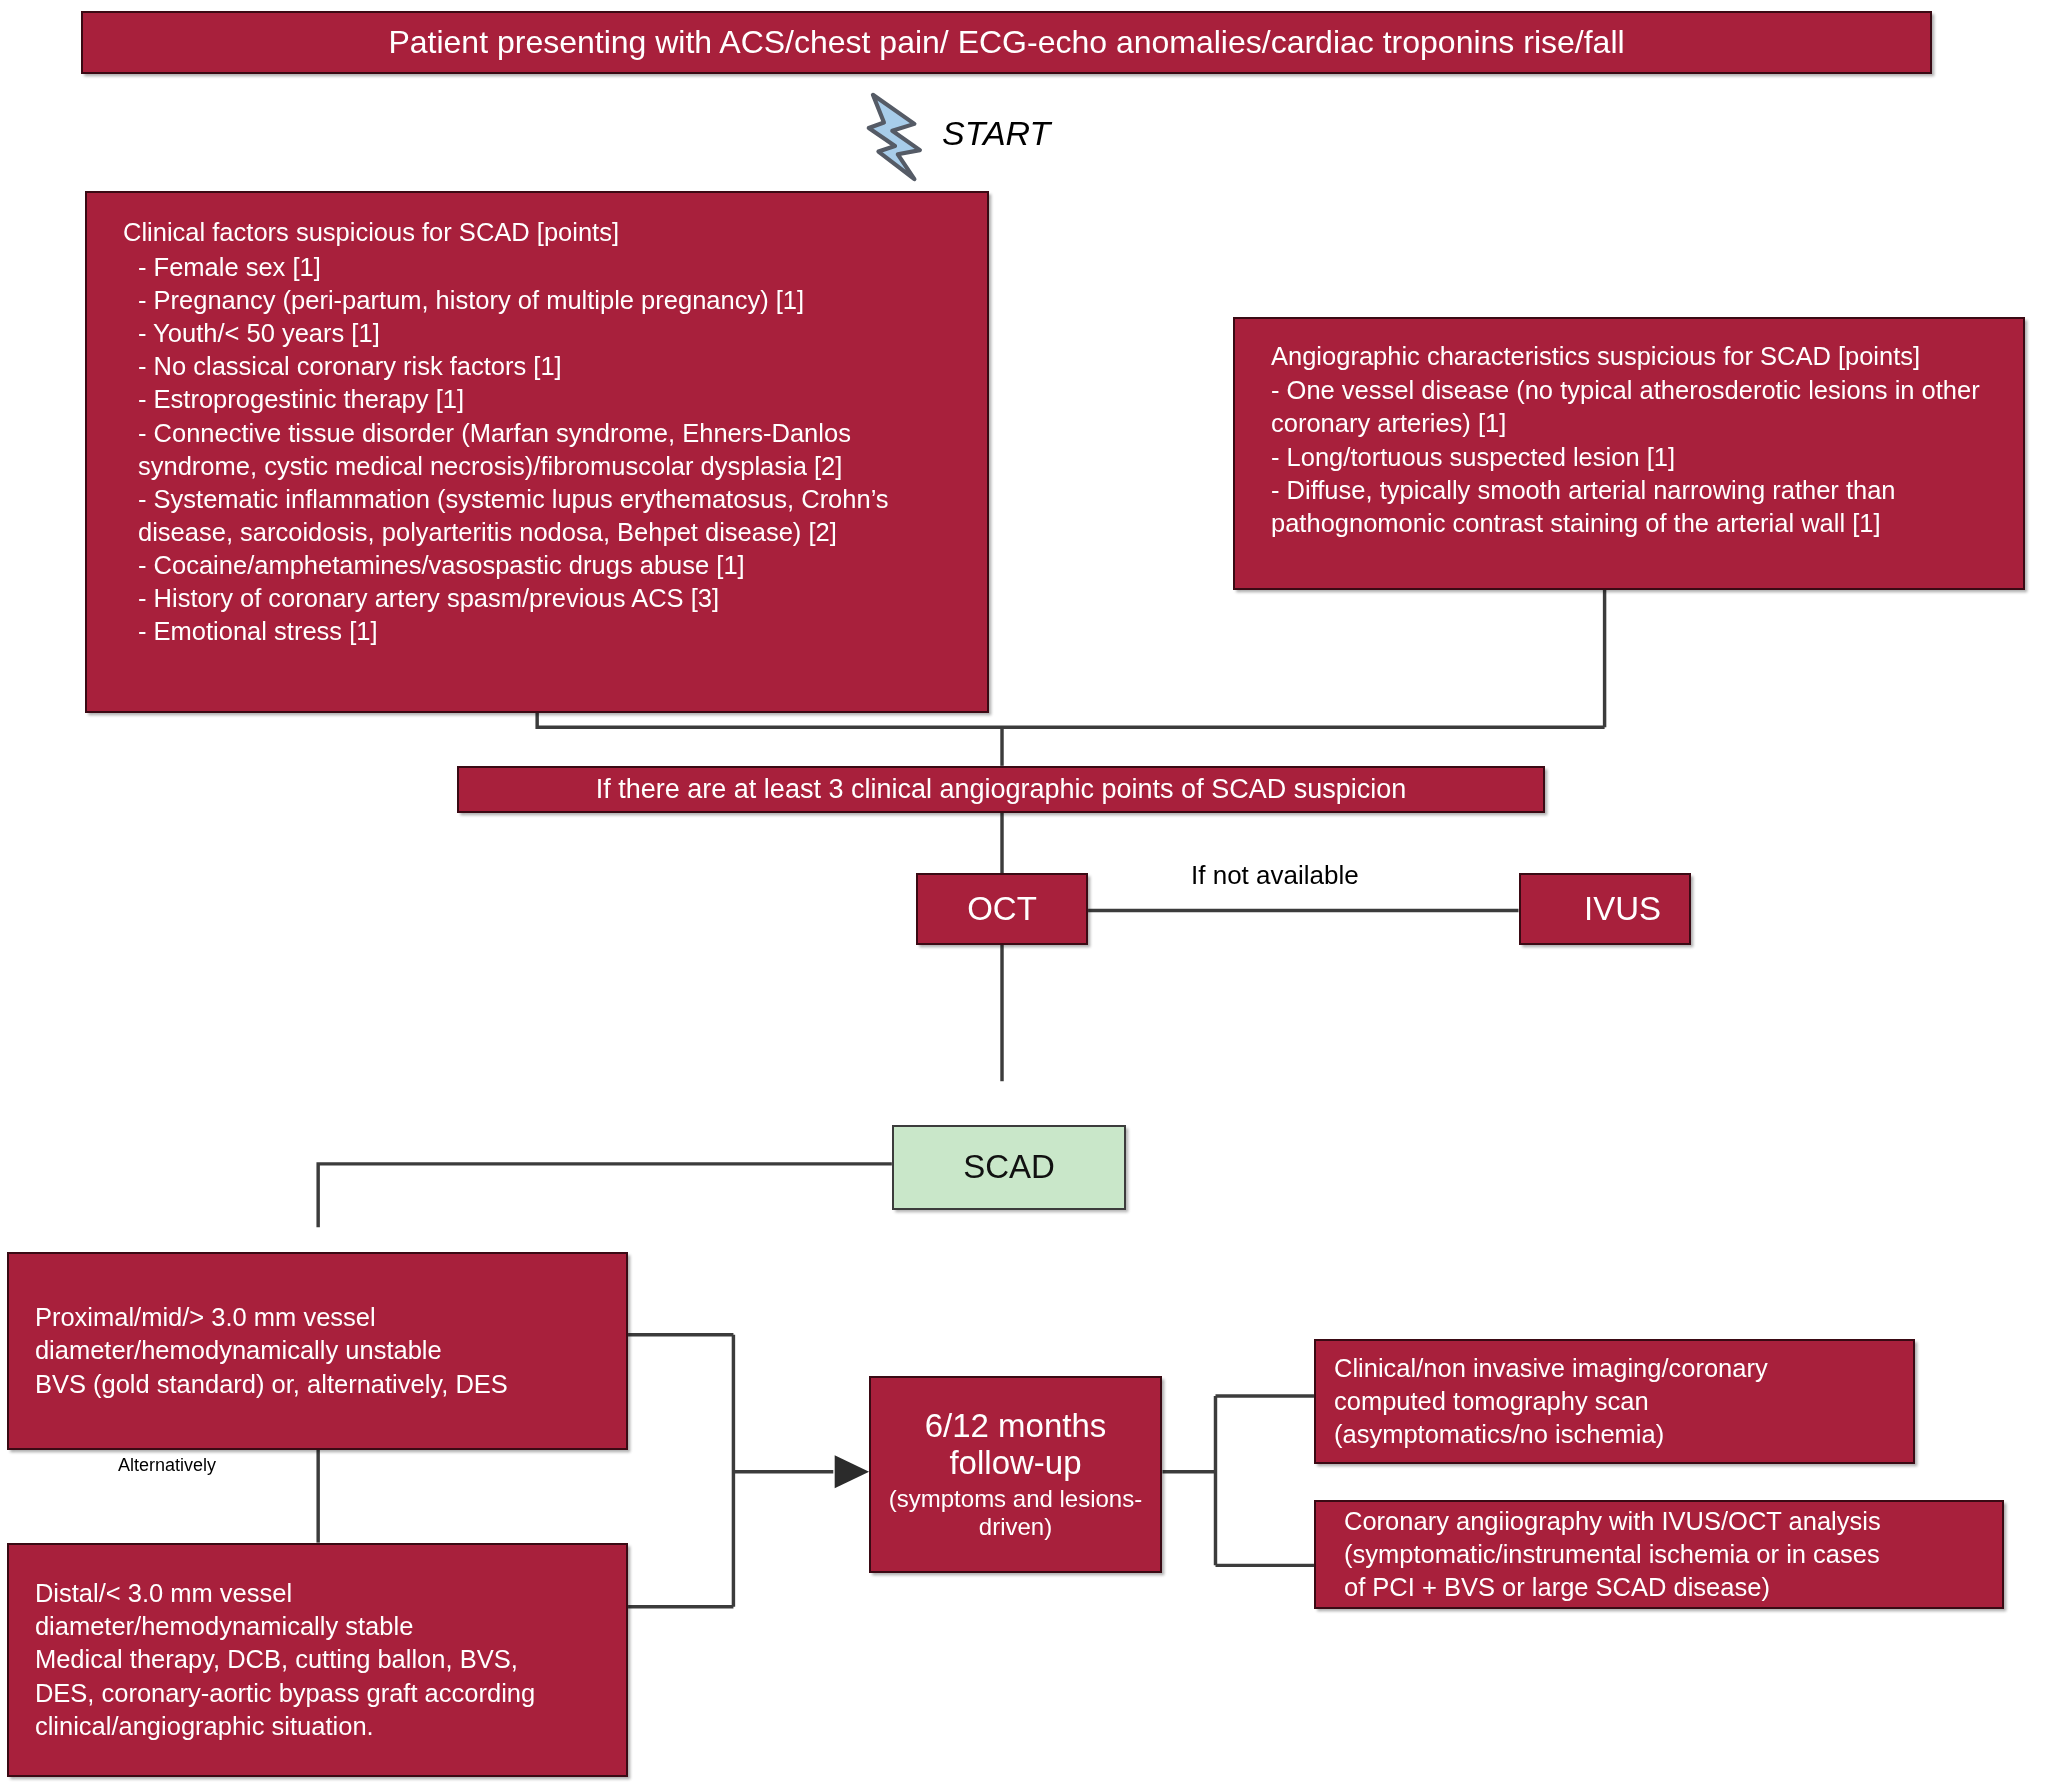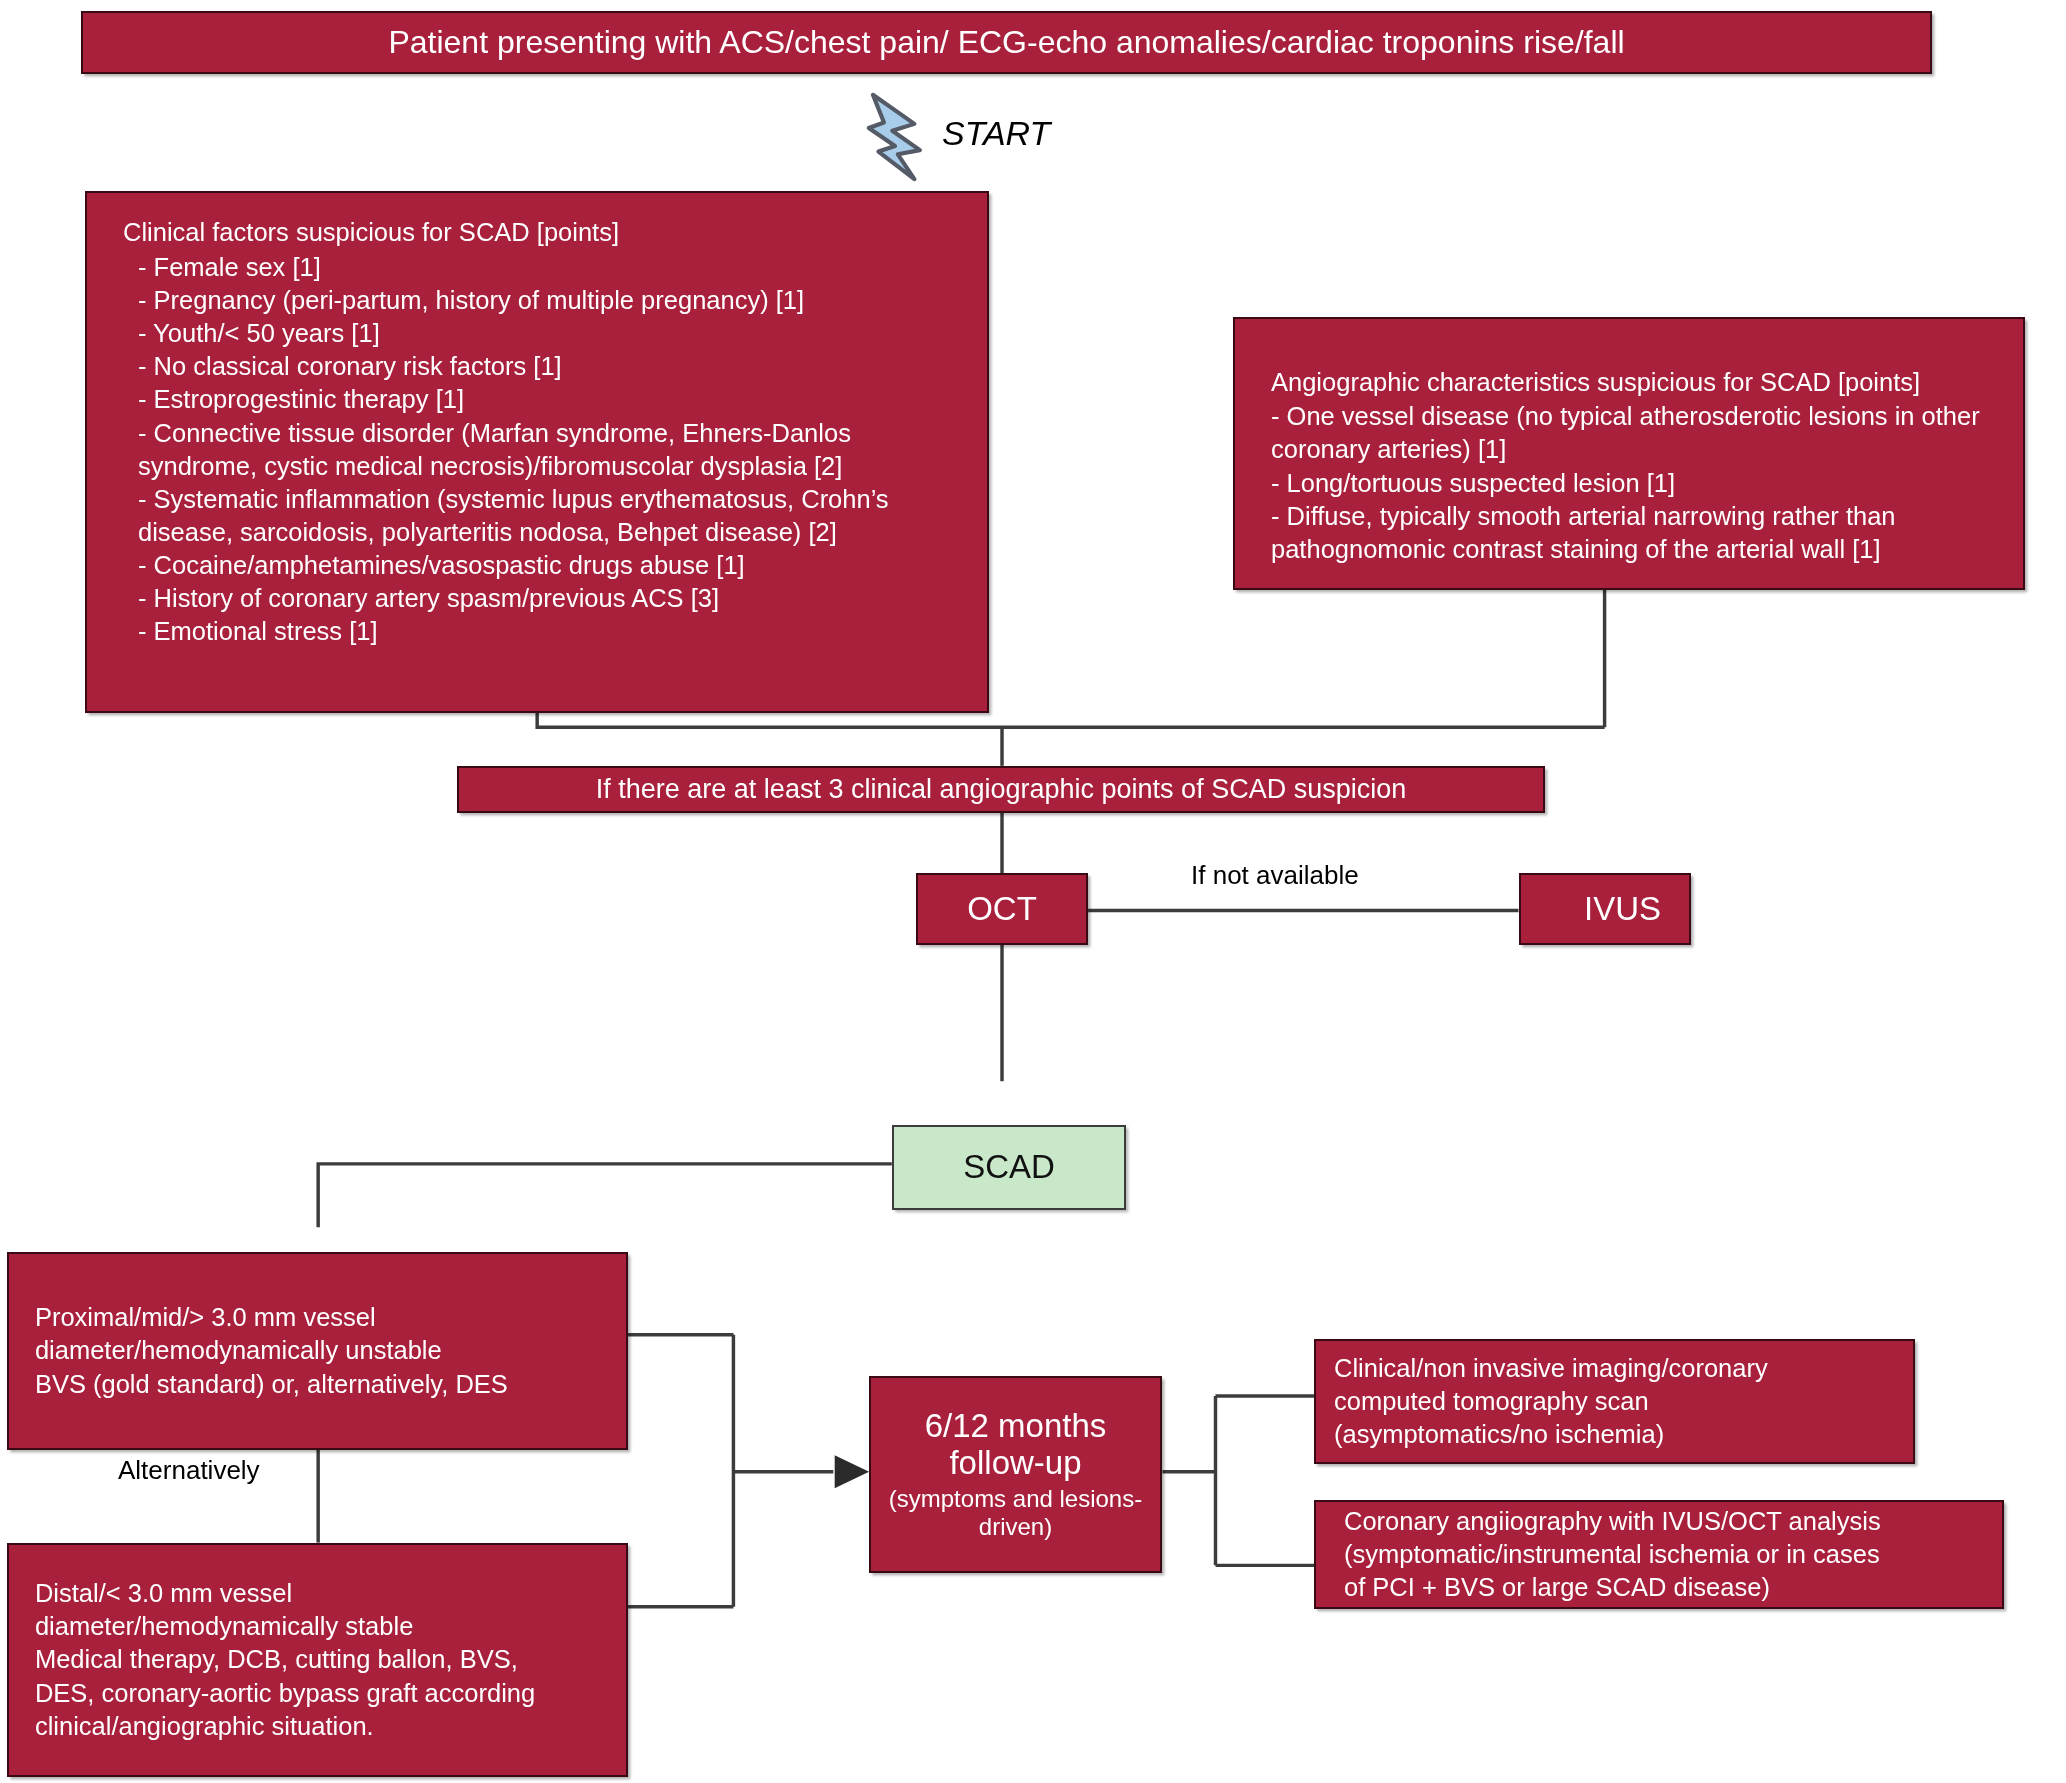--- a/index.html
+++ b/index.html
@@ -152,21 +152,21 @@
         <li style="text-indent:0;">- Connective tissue disorder (Marfan syndrome, Ehners-Danlos syndrome, cystic medical necrosis)/fibromuscolar dysplasia [2]</li>
         <li>- Systematic inflammation (systemic lupus erythematosus, Crohn’s disease, sarcoidosis, polyarteritis nodosa, Behpet disease) [2]</li>
         <li>- Cocaine/amphetamines/vasospastic drugs abuse [1]</li>
         <li>- History of coronary artery spasm/previous ACS [3]</li>
         <li>- Emotional stress [1]</li>
       </ul>
     </div>
   </div>
 
   <div class="box" style="left:1233px; top:317px; width:792px; height:273px;">
-    <div class="pad" style="font-size:25.5px; padding-top:20.7px;margin-top:26px;">
+    <div class="pad" style="font-size:25.5px; padding-top:20.7px;">
       <div class="hd">Angiographic characteristics suspicious for SCAD [points]</div>
       <ul class="factors">
         <li>- One vessel disease (no typical atherosderotic lesions in other coronary arteries) [1]</li>
         <li>- Long/tortuous suspected lesion [1]</li>
         <li>- Diffuse, typically smooth arterial narrowing rather than pathognomonic contrast staining of the arterial wall [1]</li>
       </ul>
     </div>
   </div>
 
   <div class="box" style="left:457px; top:766px; width:1088px; height:47px;">
@@ -198,21 +198,21 @@
   <div class="box" style="left:6.9px; top:1227px; width:621px; height:198px;margin-top:25px;">
     <div class="vcenter" style="font-size:25.5px; padding:0 26px;">
       <div>
         <div>Proximal/mid/&gt; 3.0 mm vessel</div>
         <div>diameter/hemodynamically unstable</div>
         <div>BVS (gold standard) or, alternatively, DES</div>
       </div>
     </div>
   </div>
 
-  <div class="label" style="left:118px; top:1455px; font-size:26px;">Alternatively</div>
+  <div class="label" style="left:118px; top:1455px; font-size:18px;">Alternatively</div>
 
   <div class="box" style="left:6.9px; top:1543px; width:621px; height:234px;">
     <div class="vcenter" style="font-size:25.5px; padding:0 26px;">
       <div>
         <div>Distal/&lt; 3.0 mm vessel</div>
         <div>diameter/hemodynamically stable</div>
         <div>Medical therapy, DCB, cutting ballon, BVS,</div>
         <div>DES, coronary-aortic bypass graft according</div>
         <div>clinical/angiographic situation.</div>
       </div>

